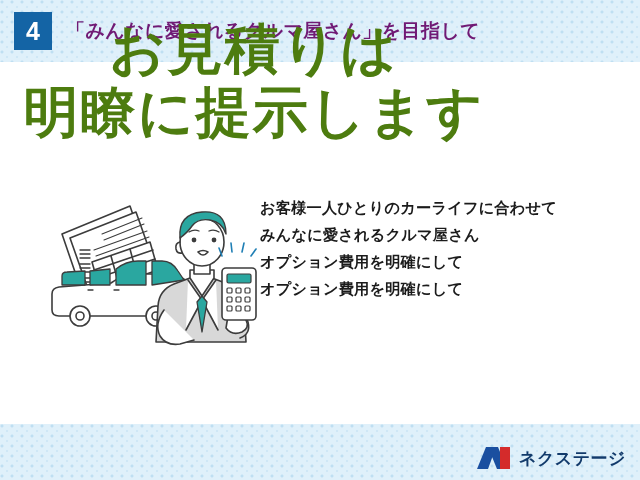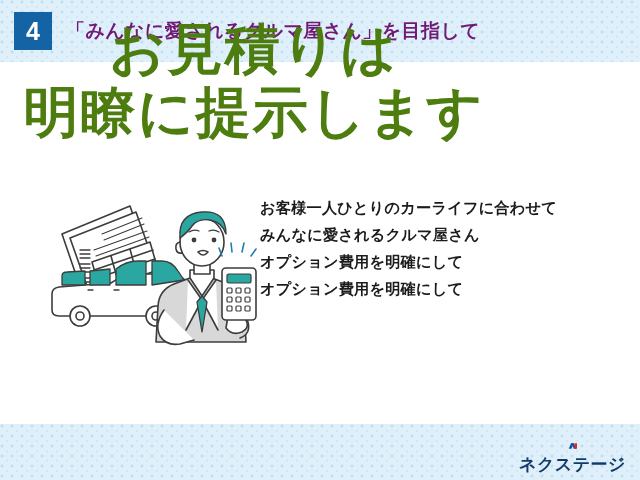--- a/index.html
+++ b/index.html
@@ -126,21 +126,20 @@
 
   
   #footer-logo {
     position: absolute;
     top: 443px;
     right: 14px;
     height: 30px;
     display: flex;
     align-items: center;
     gap: 7px;
-    flex-direction: column;
   }
   #logo-mark { display: block; }
   #logo-text {
     color: #123a6b;
     font-size: 17px;
     font-weight: bold;
     letter-spacing: 0.5px;
     line-height: 1;
   }
 </style>

